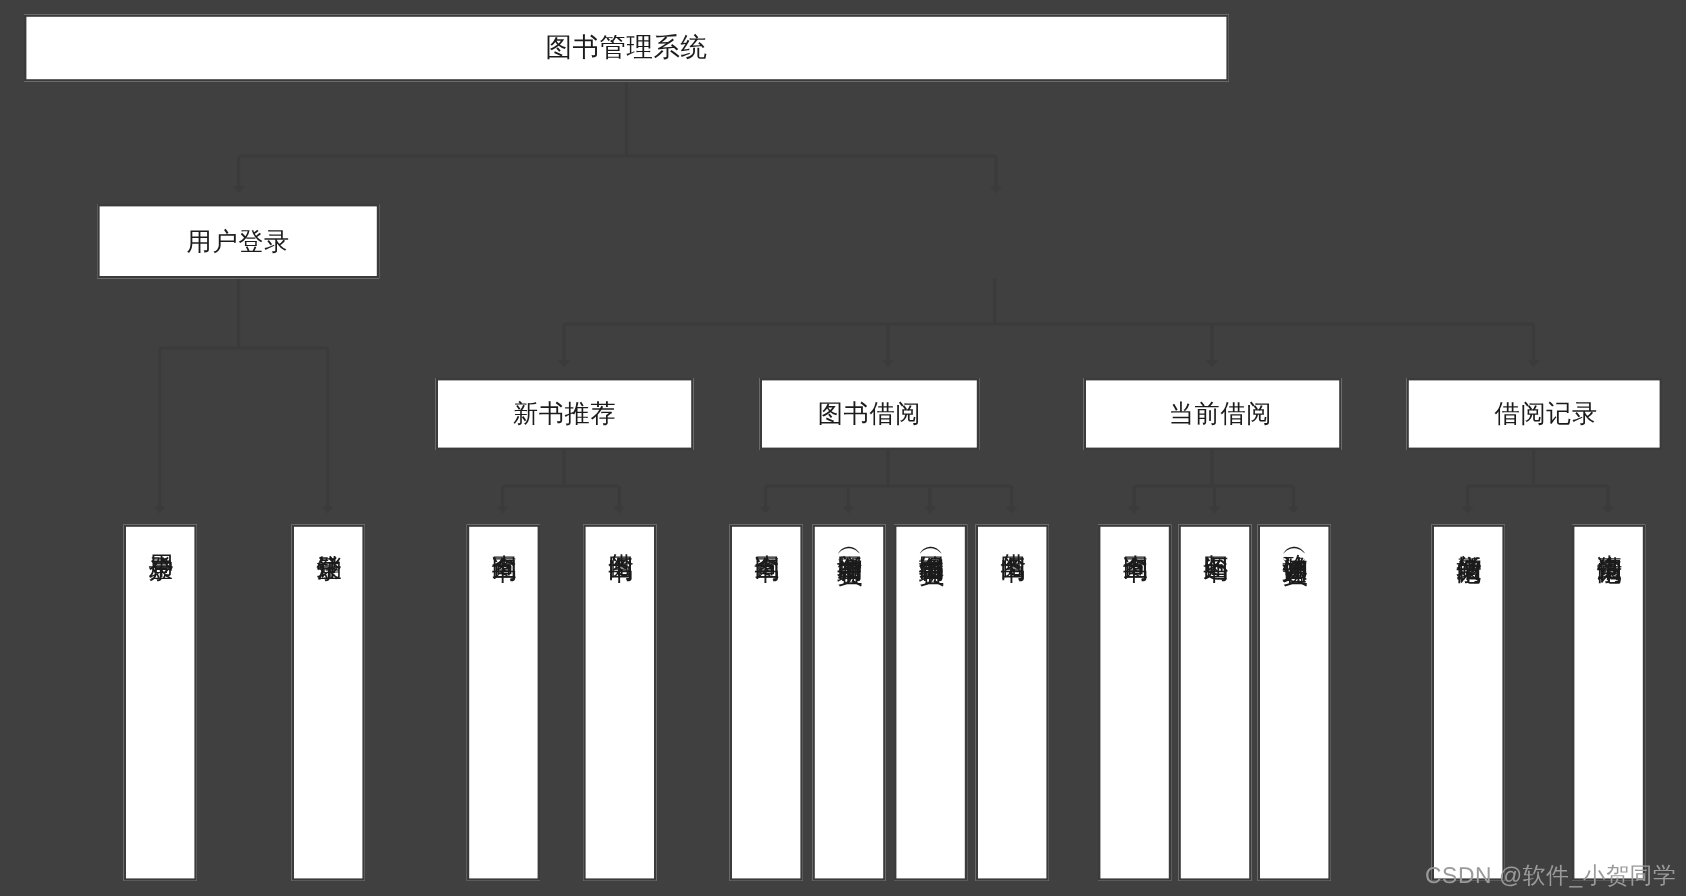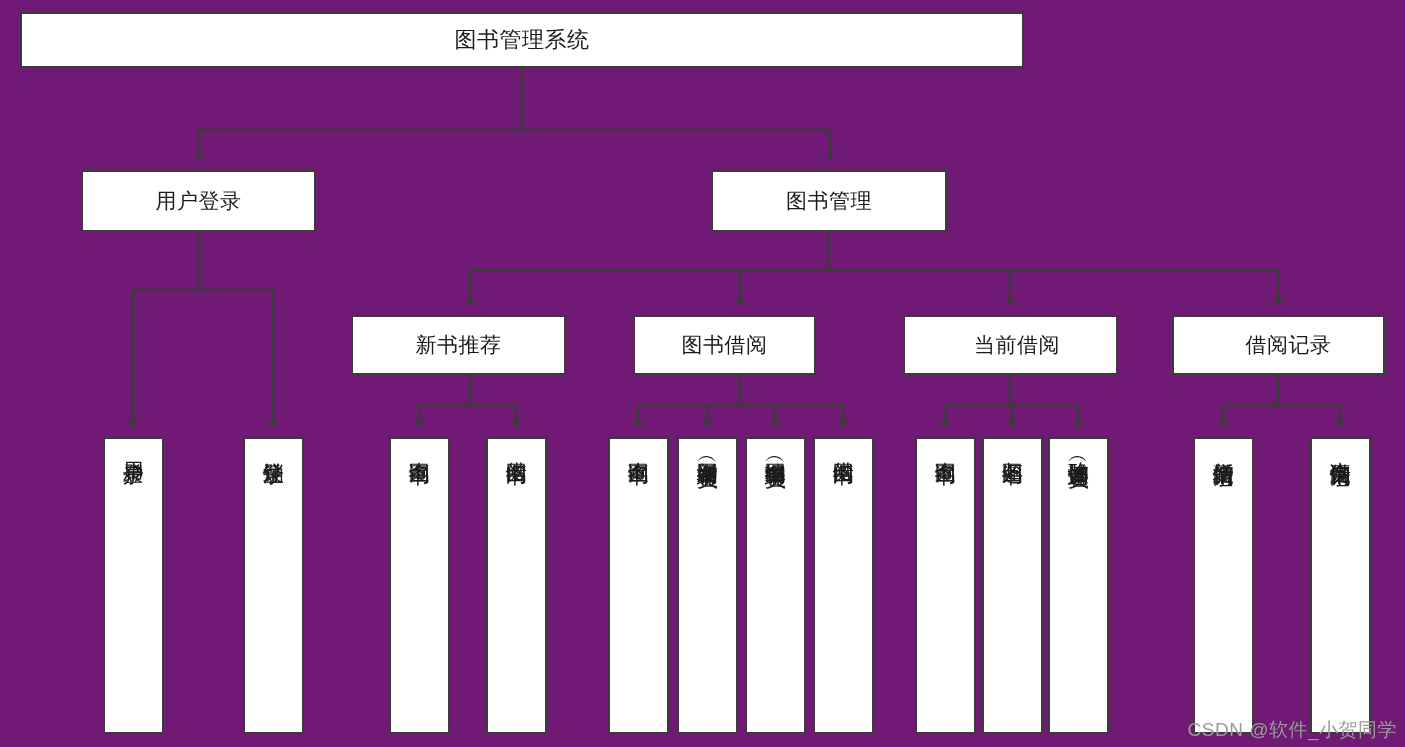--- a/index.html
+++ b/index.html
@@ -7,21 +7,21 @@
     padding: 0;
     background: #ffffff;
   }
   body {
     font-family: "Liberation Sans", "DejaVu Sans", sans-serif;
   }
   #canvas {
     position: relative;
     width: 1405px;
     height: 747px;
-    background: #701a75;
+    background: #404040;
     overflow: hidden;
   }
   svg.edges {
     position: absolute;
     left: 0;
     top: 0;
     width: 1405px;
     height: 747px;
     pointer-events: none;
   }
@@ -121,25 +121,22 @@
     </g>
   </svg>
 
   <div class="node h root" style="left:20px; top:12px; width:1004px; height:56px;">
     <span>图书管理系统</span>
   </div>
 
   <div class="node h" style="left:81px; top:170px; width:235px; height:62px;">
     <span>用户登录</span>
   </div>
-  <div class="node h" style="left:711px; top:170px; width:236px; height:62px;">
-    <span>图书管理</span>
-  </div>
 
-  <div class="node h" style="left:351px; top:315px; width:215px; height:60px;">
+  <div class="node h" style="left:363px; top:315px; width:215px; height:60px;">
     <span>新书推荐</span>
   </div>
   <div class="node h" style="left:633px; top:315px; width:183px; height:60px;">
     <span>图书借阅</span>
   </div>
   <div class="node h" style="left:903px; top:315px; width:215px; height:60px;padding-left:13px;">
     <span>当前借阅</span>
   </div>
   <div class="node h" style="left:1172px; top:315px; width:213px; height:60px;padding-left:20px;">
     <span>借阅记录</span>

